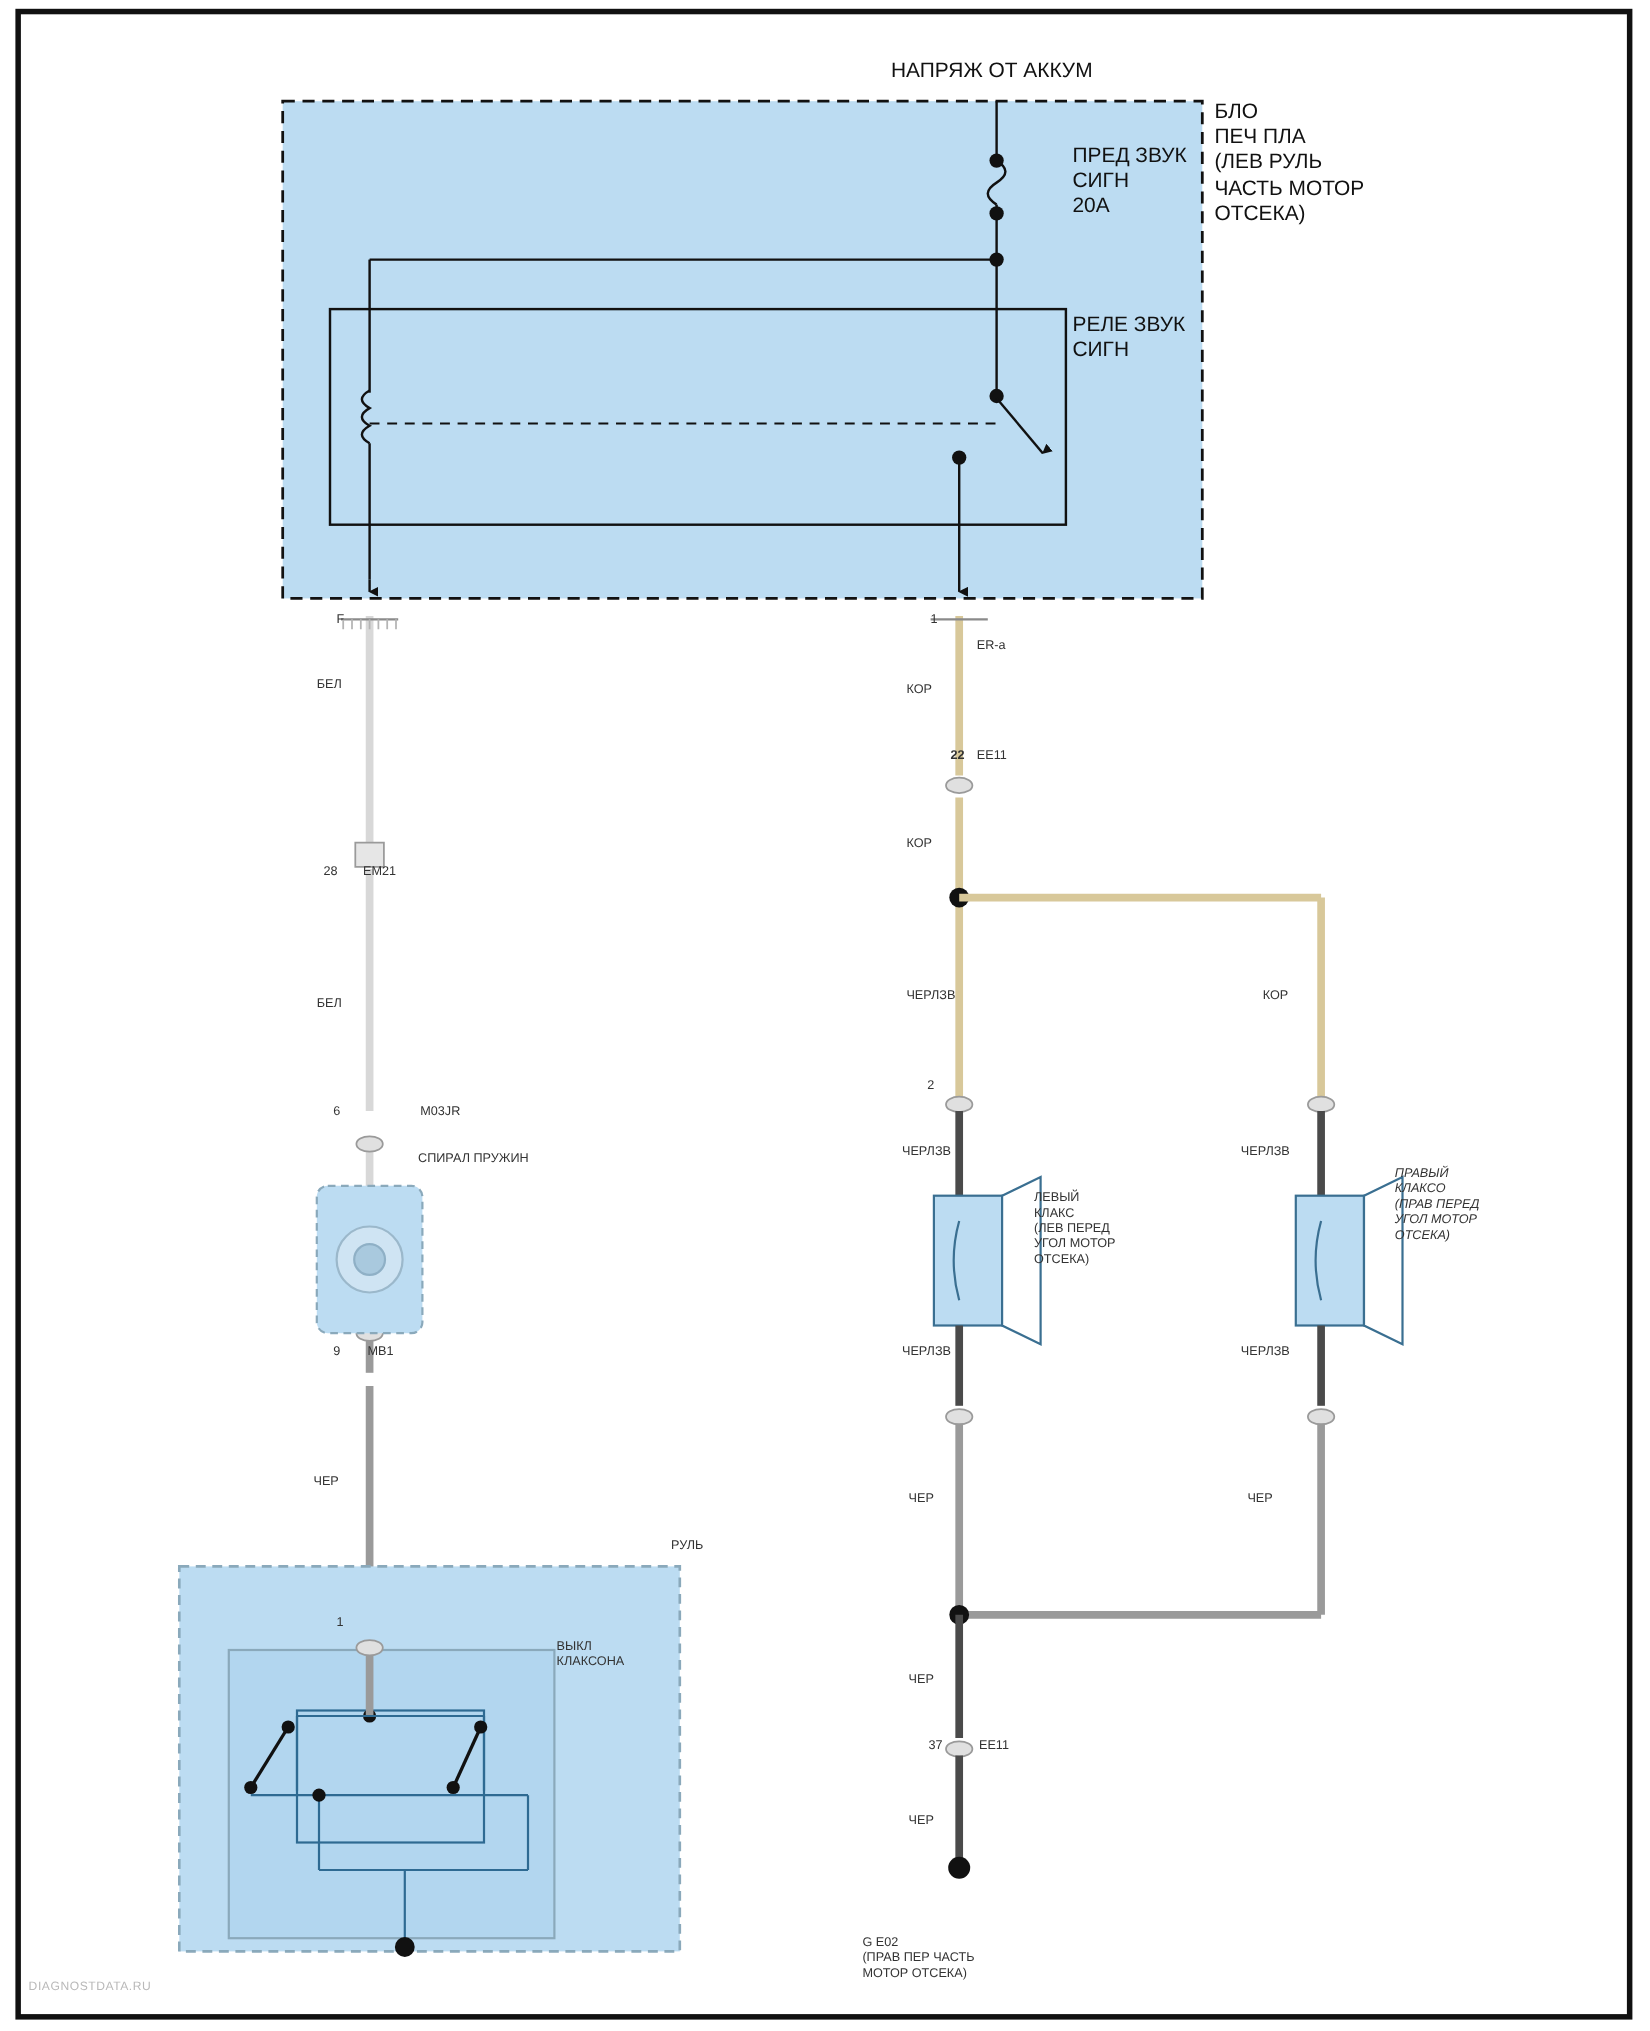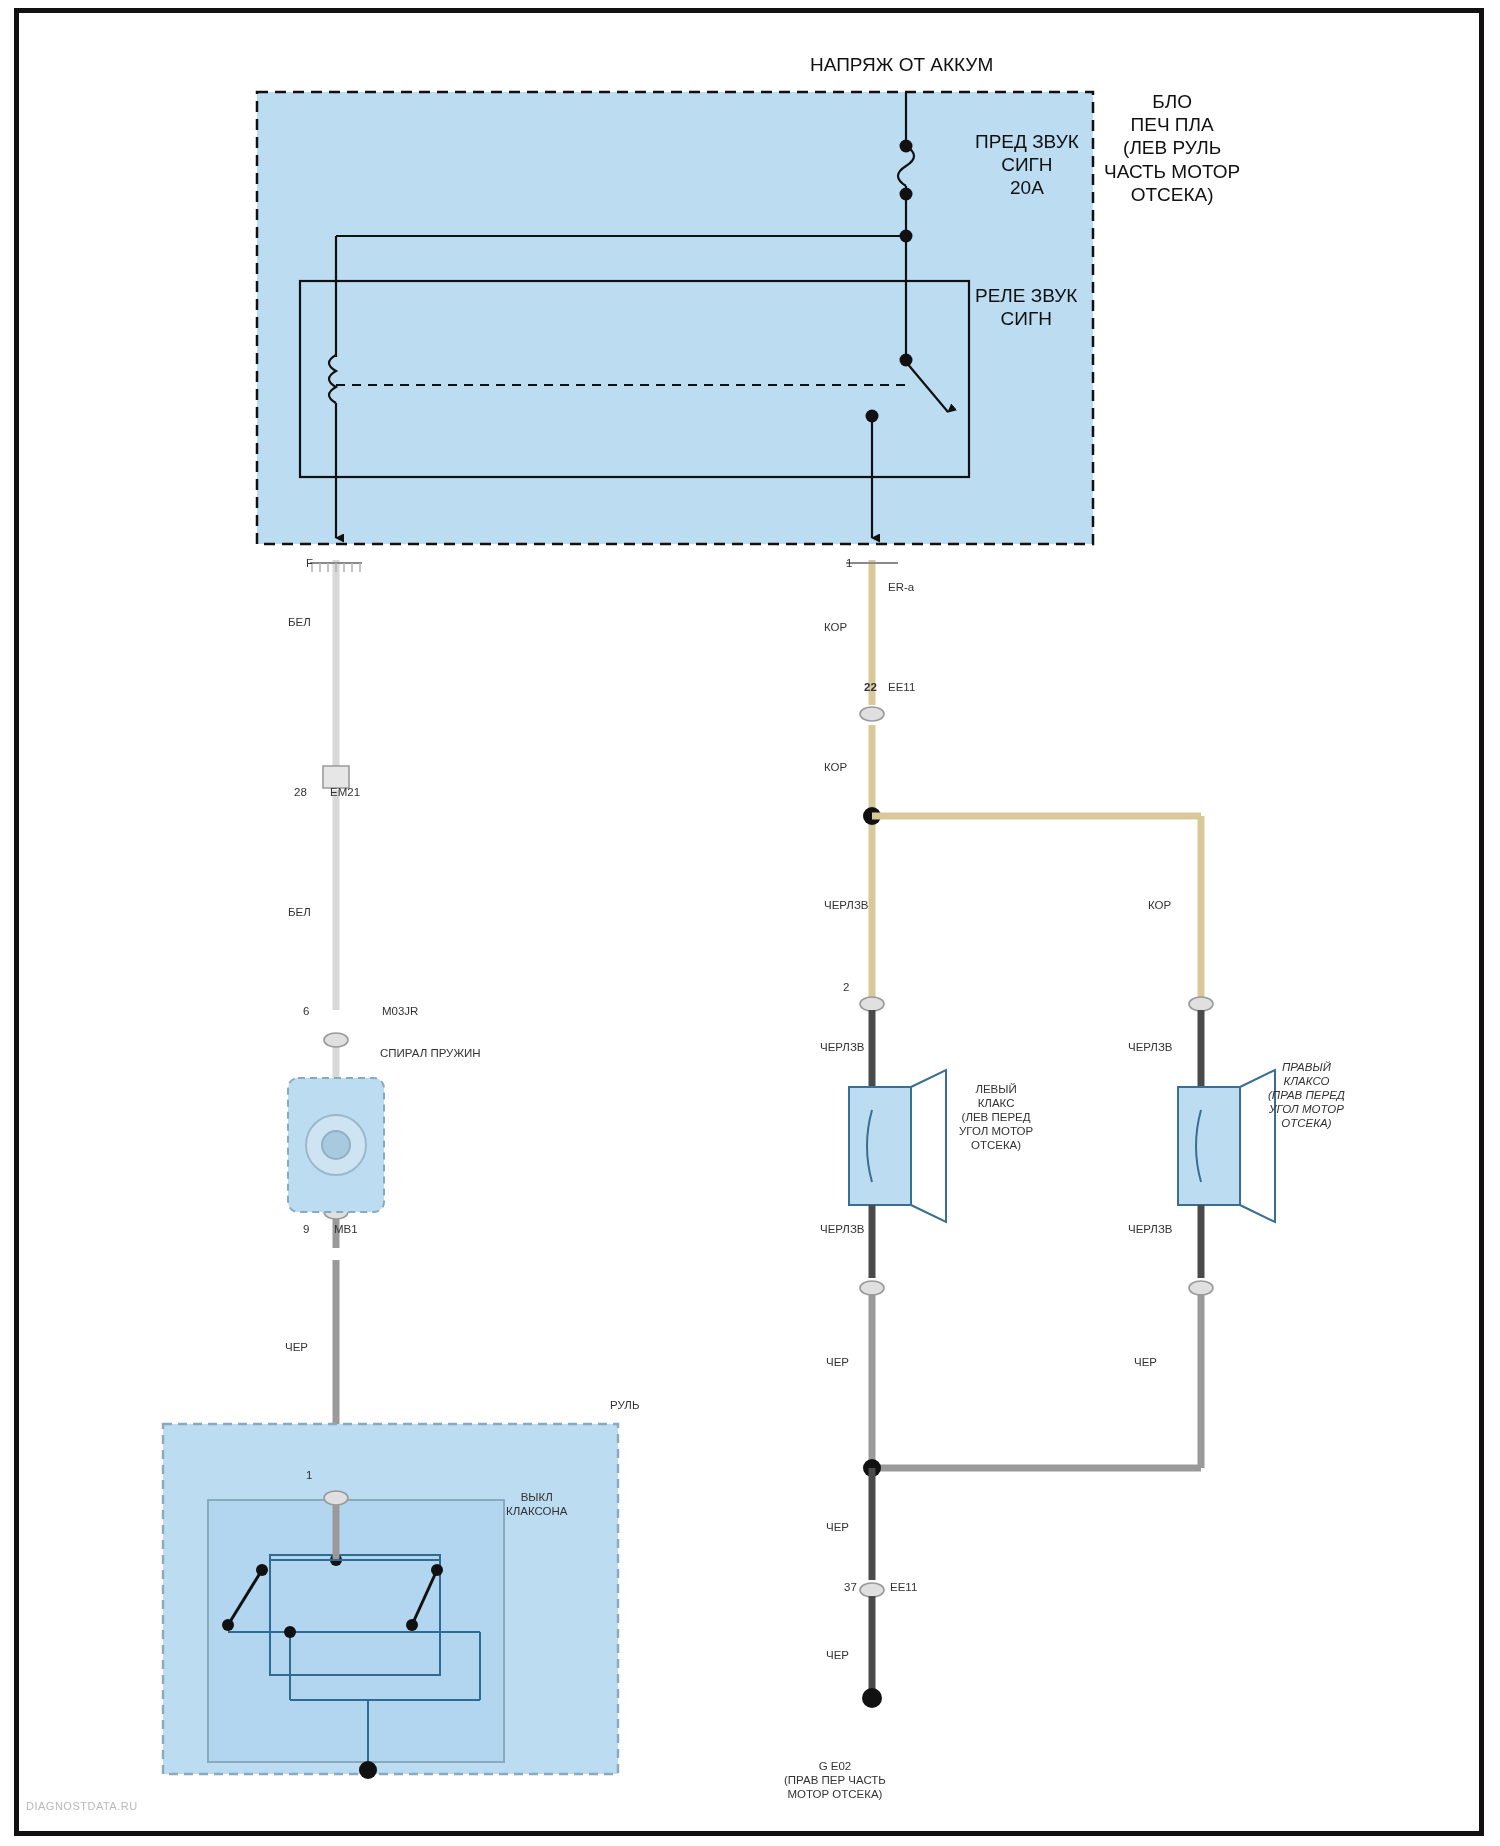--- a/index.html
+++ b/index.html
@@ -13,21 +13,20 @@
     position: relative;
     font-family: "Liberation Sans", sans-serif;
     overflow: hidden;
   }
   #sheet {
     position: absolute;
     left: 0; top: 0;
     width: 1500px;
     height: 1846px;
     background: #ffffff;
-    text-align: center;
   }
   
   .frame {
     position: absolute;
     left: 14px; top: 8px;
     width: 1470px;
     height: 1828px;
     border: 5px solid #111111;
     box-sizing: border-box;
     background: #ffffff;
@@ -236,21 +235,21 @@
   <div class="lbl sm" style="left:1128px; top:1040px;">ЧЕРЛЗВ</div>
   <div class="lbl sm" style="left:820px; top:1222px;">ЧЕРЛЗВ</div>
   <div class="lbl sm" style="left:1128px; top:1222px;">ЧЕРЛЗВ</div>
   <div class="lbl sm" style="left:826px; top:1355px;">ЧЕР</div>
   <div class="lbl sm" style="left:1134px; top:1355px;">ЧЕР</div>
   <div class="lbl sm" style="left:826px; top:1520px;">ЧЕР</div>
   <div class="lbl sm" style="left:844px; top:1580px;">37</div>
   <div class="lbl sm" style="left:890px; top:1580px;">EE11</div>
   <div class="lbl sm" style="left:826px; top:1648px;">ЧЕР</div>
 
-  <div class="lbl sm" style="left:940px; top:1082px;margin-left:19px;">ЛЕВЫЙ
+  <div class="lbl sm" style="left:940px; top:1082px;">ЛЕВЫЙ
 КЛАКС
 (ЛЕВ ПЕРЕД
 УГОЛ МОТОР
 ОТСЕКА)</div>
   <div class="lbl sm" style="left:1268px; top:1060px;font-style:italic;">ПРАВЫЙ
 КЛАКСО
 (ПРАВ ПЕРЕД
 УГОЛ МОТОР
 ОТСЕКА)</div>
   <div class="lbl sm" style="left:784px; top:1730px;margin-top:29px;">G E02

